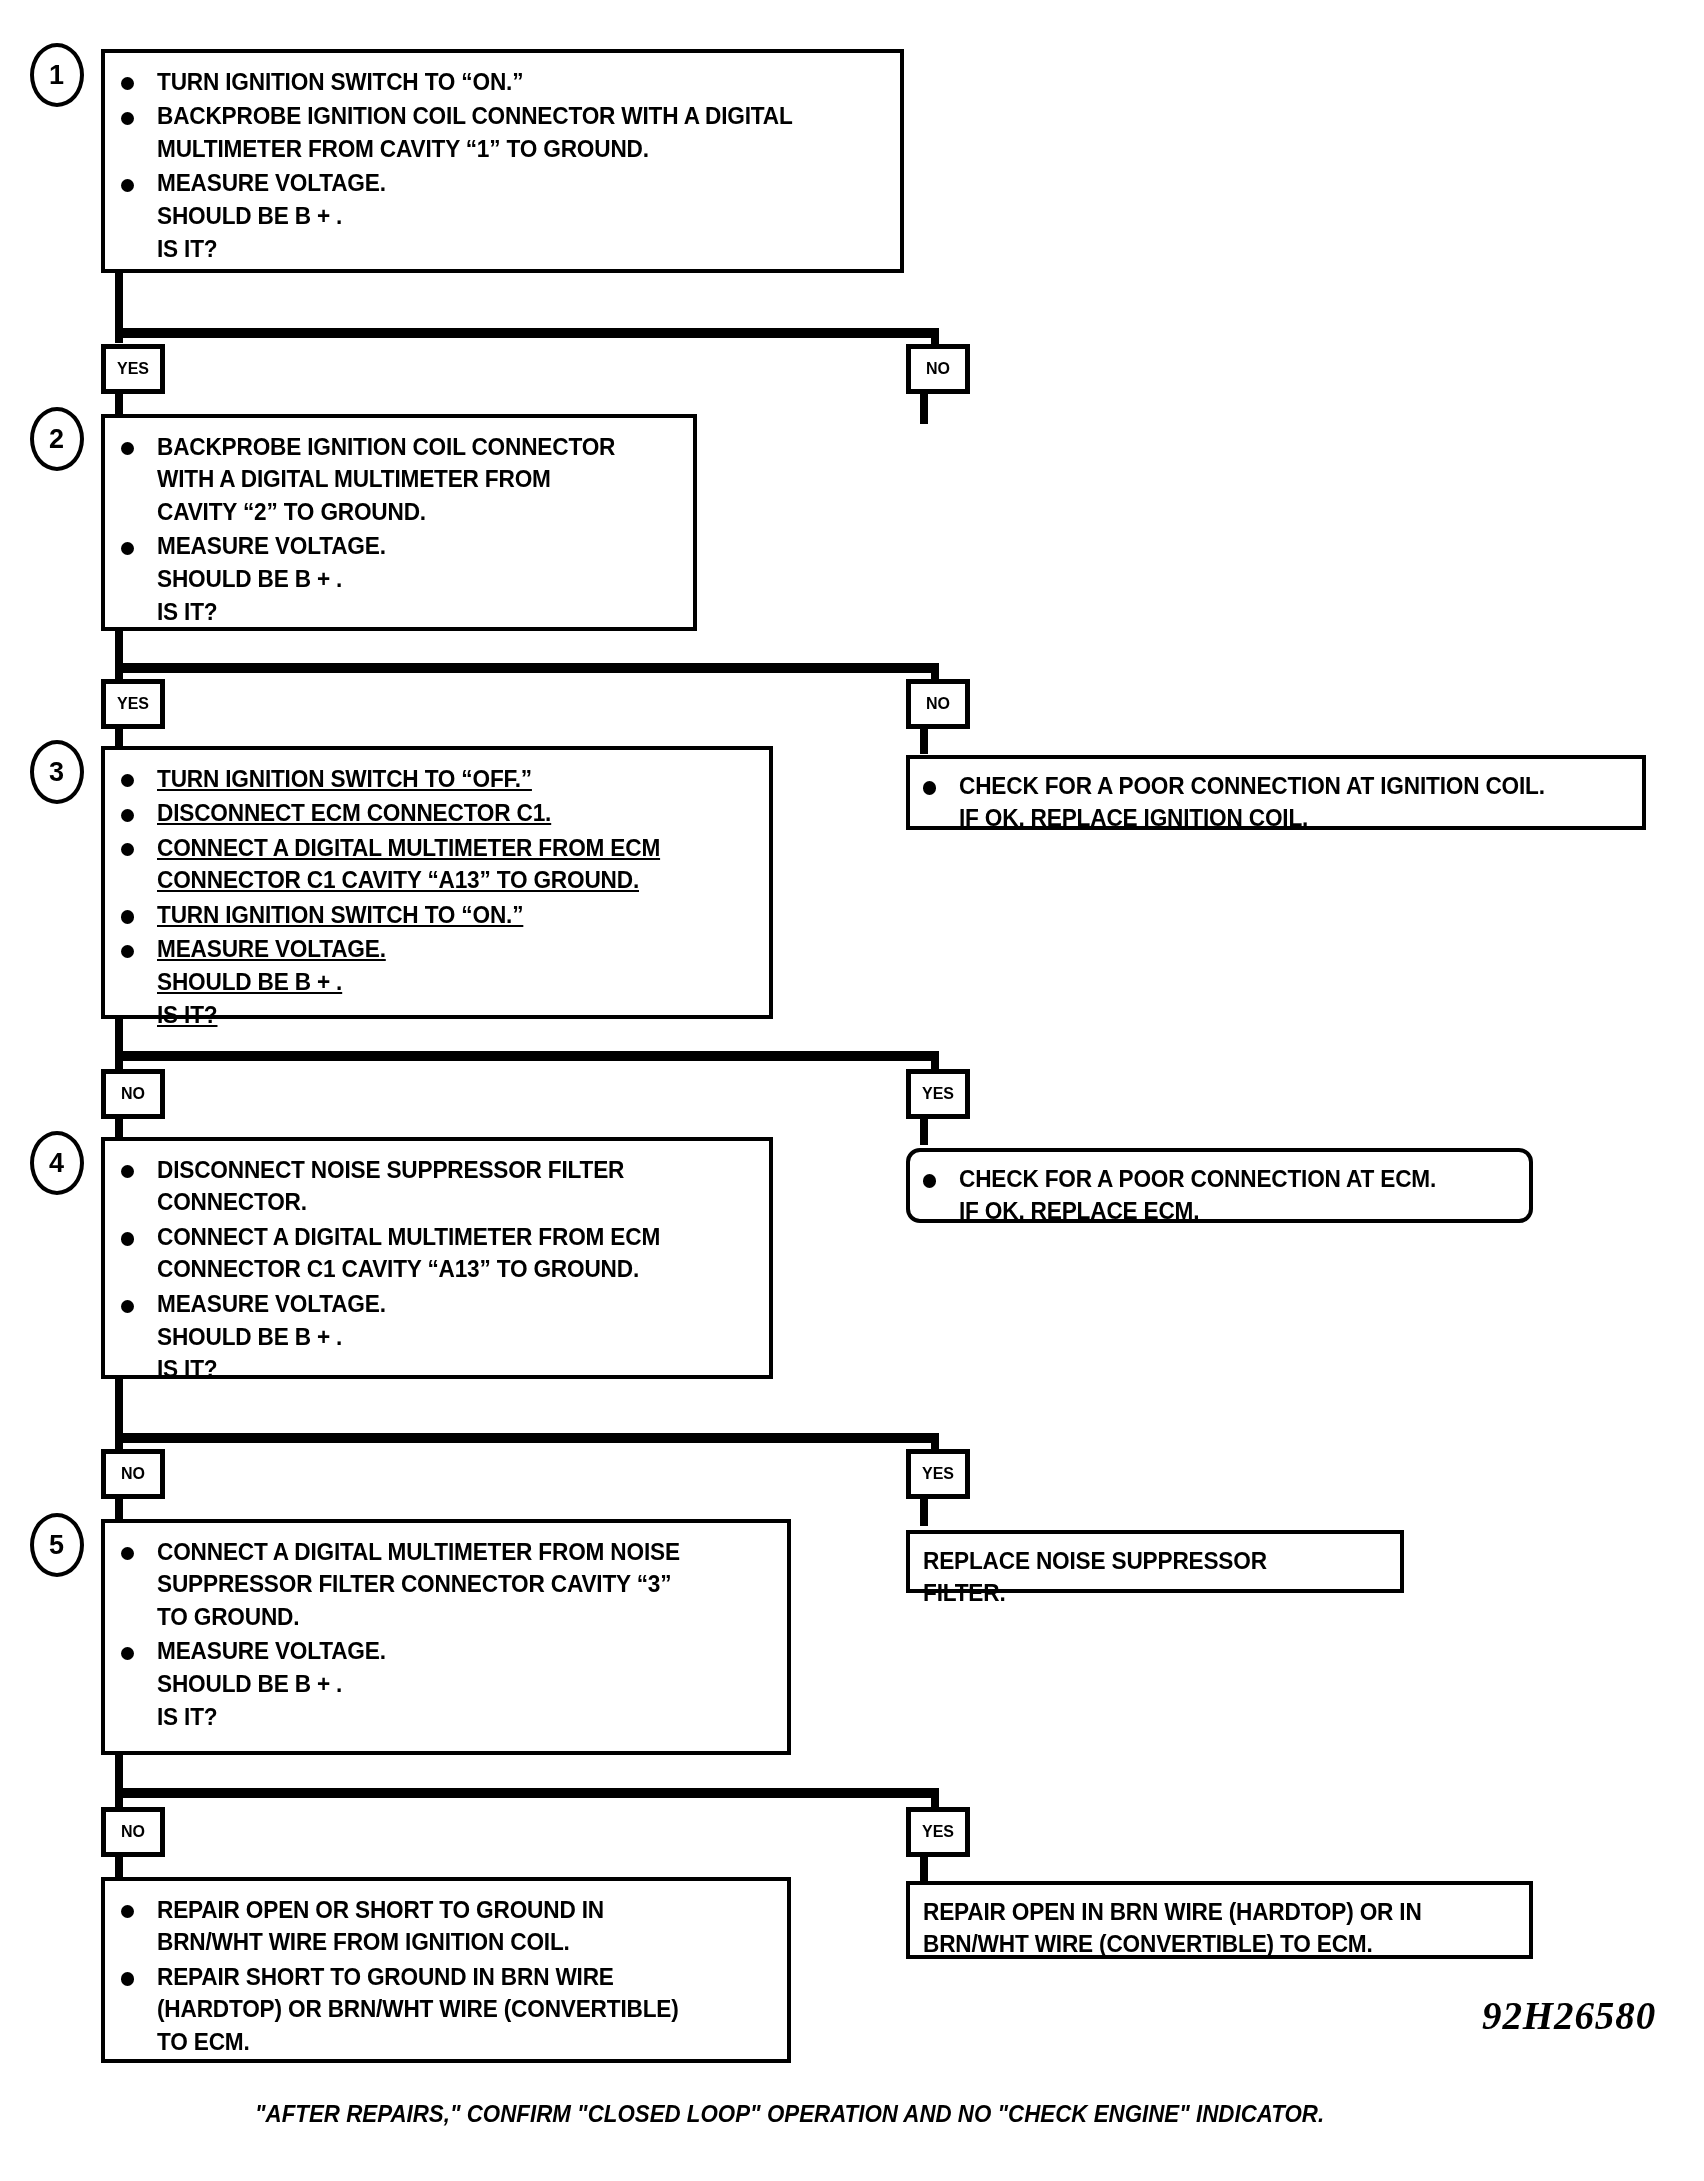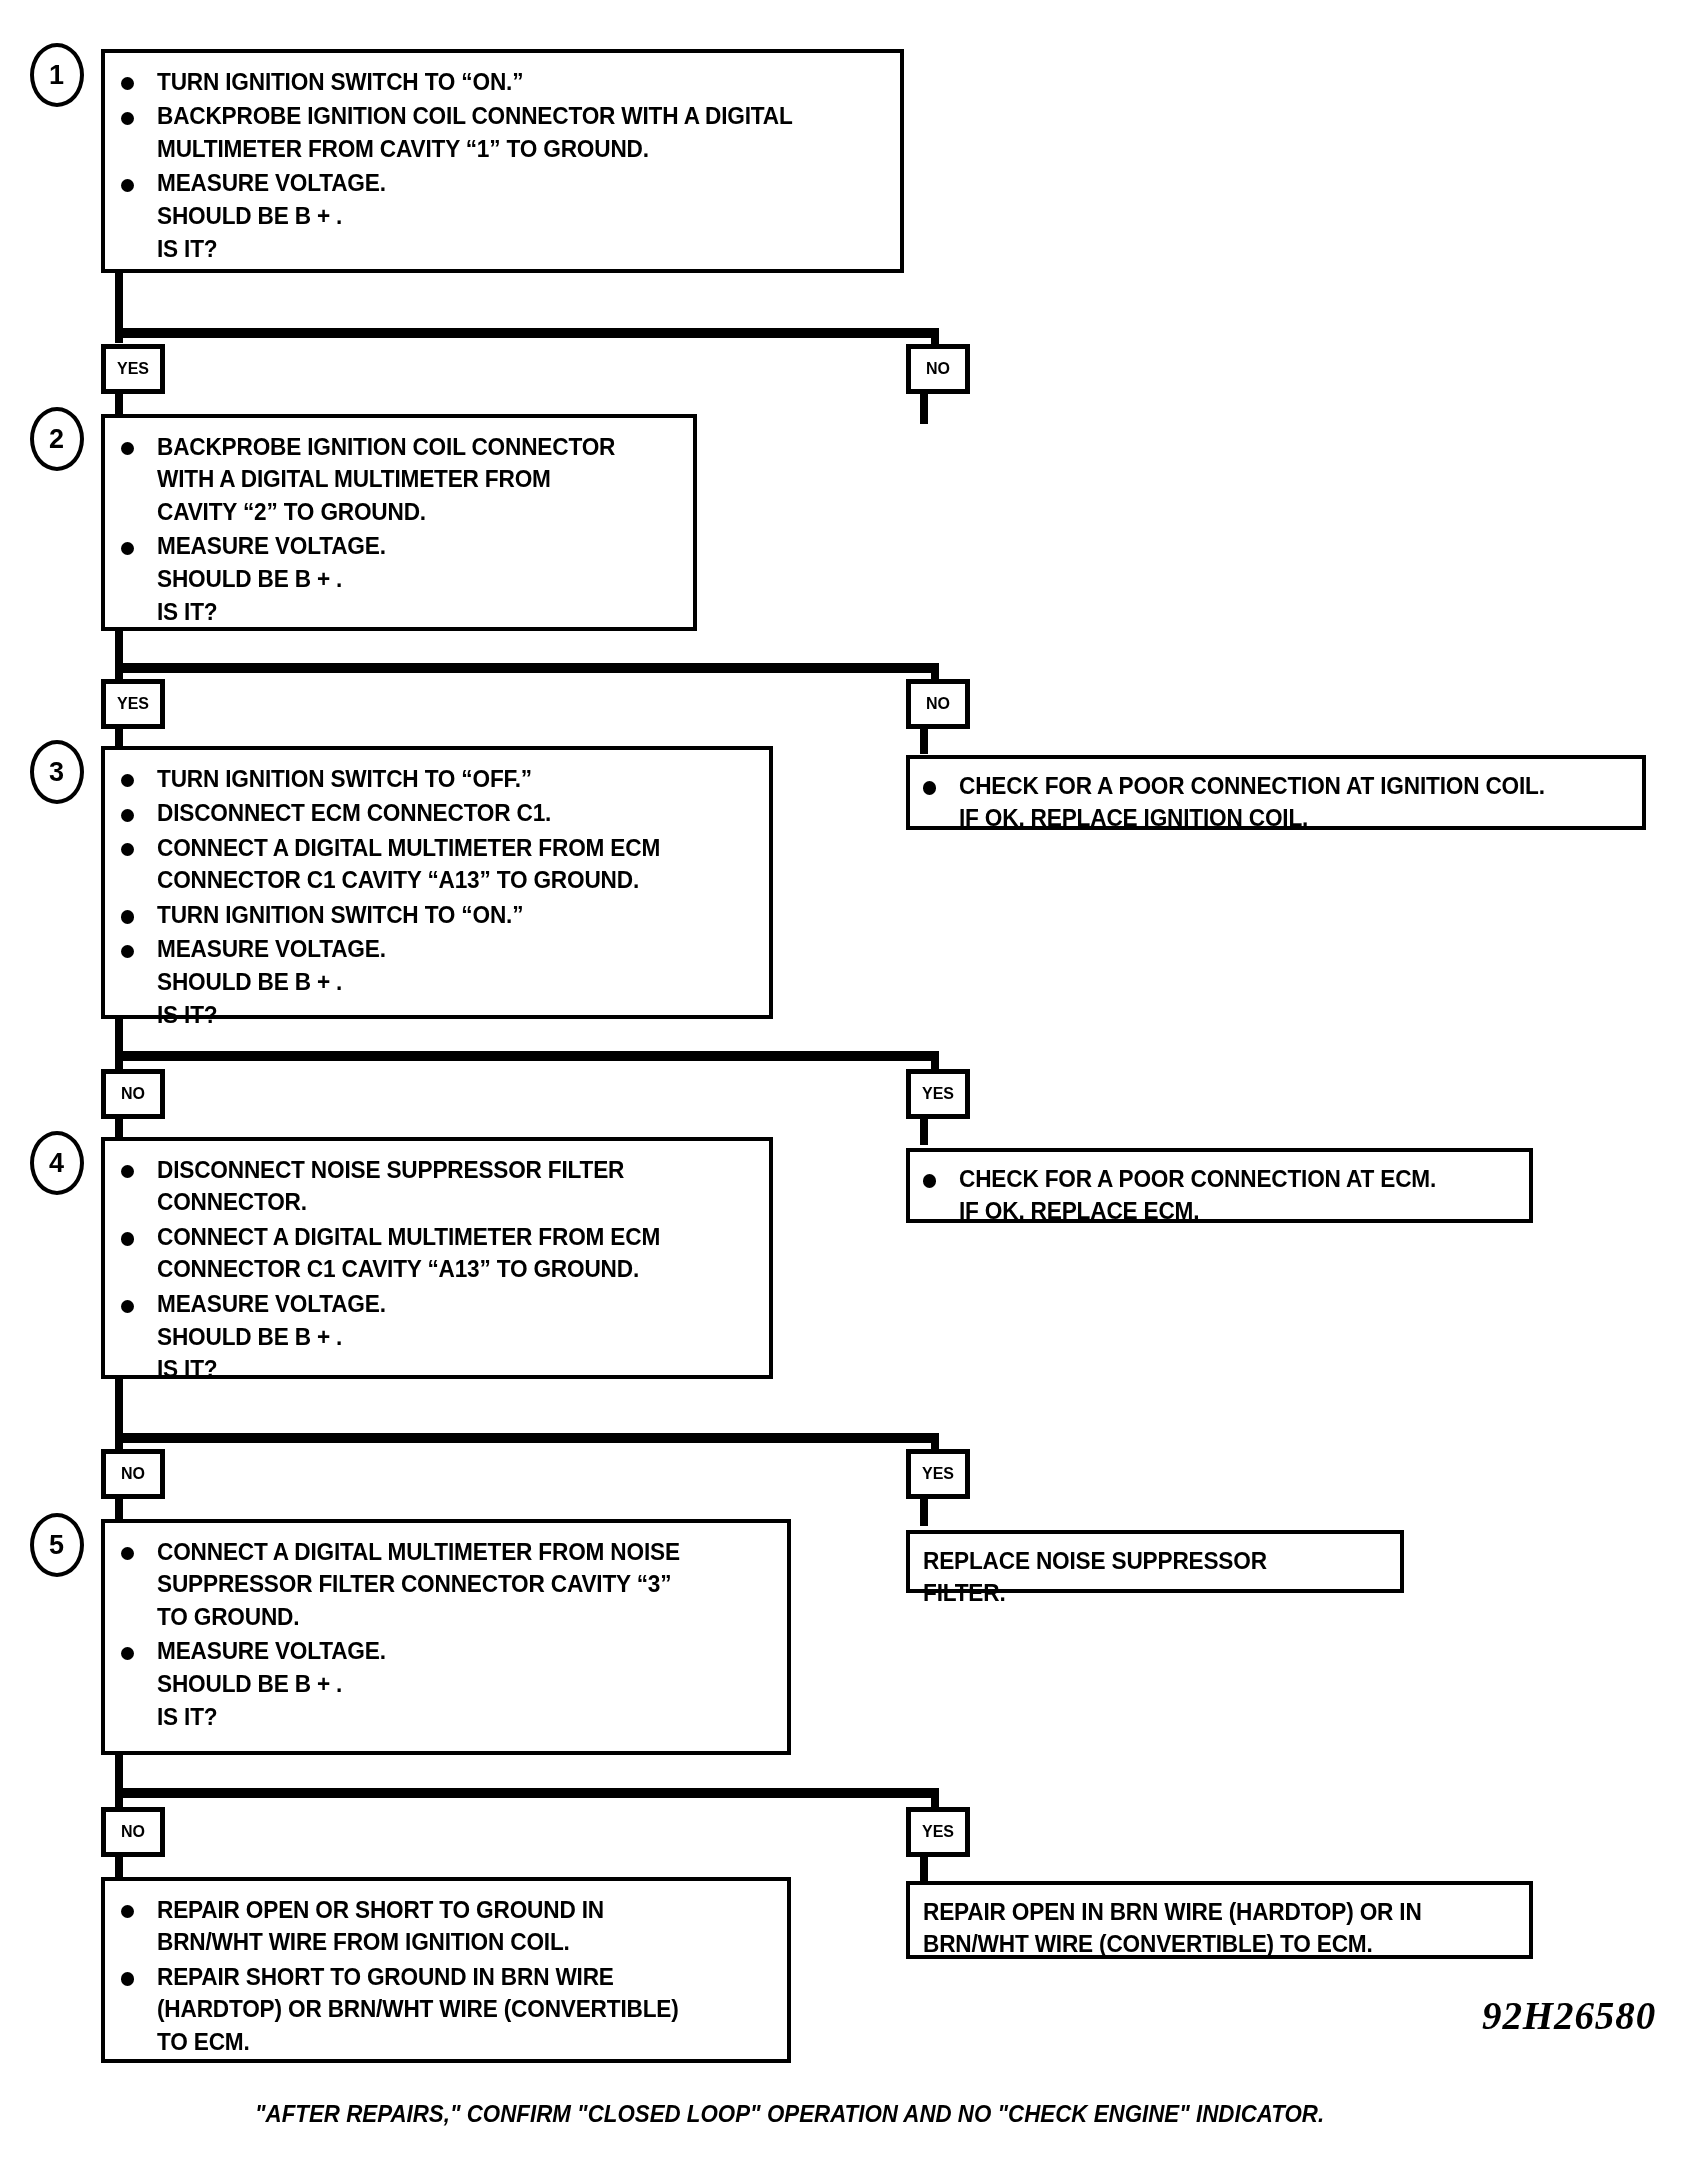--- a/index.html
+++ b/index.html
@@ -190,21 +190,21 @@
   <div class="vline" style="left:931px; top:663px; height:19.7px;"></div>
   <div class="tag" style="left:101px; top:679px;">
       <span>YES</span>
     </div>
   <div class="tag" style="left:906px; top:679px;">
       <span>NO</span>
     </div>
   <div class="vline" style="left:115px; top:727px; height:21.5px;"></div>
   <div class="vline" style="left:920px; top:727px; height:27px;"></div>
 
-  <div class="box step-box" style="left:101px; top:746px; width:672px; height:273px;">
+  <div class="box step-box" style="left:101px; top:746px; width:672px; height:273px;text-decoration:underline;">
     <div class="content">
       <div class="bullet-line">
           <span class="dot"></span>
           <span class="txt">TURN IGNITION SWITCH TO “OFF.”</span>
         </div>
       <div class="bullet-line">
           <span class="dot"></span>
           <span class="txt">DISCONNECT ECM CONNECTOR C1.</span>
         </div>
       <div class="bullet-line">
@@ -267,21 +267,21 @@
           <span class="txt">MEASURE VOLTAGE.
 SHOULD BE B + .
 IS IT?</span>
         </div>
     </div>
   </div>
   <div class="num-circle" style="left:29.6px; top:1131px;">
       <span>4</span>
     </div>
 
-  <div class="box result-box" style="left:906px; top:1148px; width:627px; height:75px;">
+  <div class="box result-box" style="left:906px; top:1148px; width:627px; height:75px;border-radius:14px;">
     <div class="content" style="padding:10.7px 9px 7.2px 12.5px;">
       <div class="bullet-line">
           <span class="dot"></span>
           <span class="txt">CHECK FOR A POOR CONNECTION AT ECM.
 IF OK, REPLACE ECM.</span>
         </div>
     </div>
   </div>
 
   <div class="vline" style="left:115px; top:1377px; height:72px;"></div>

